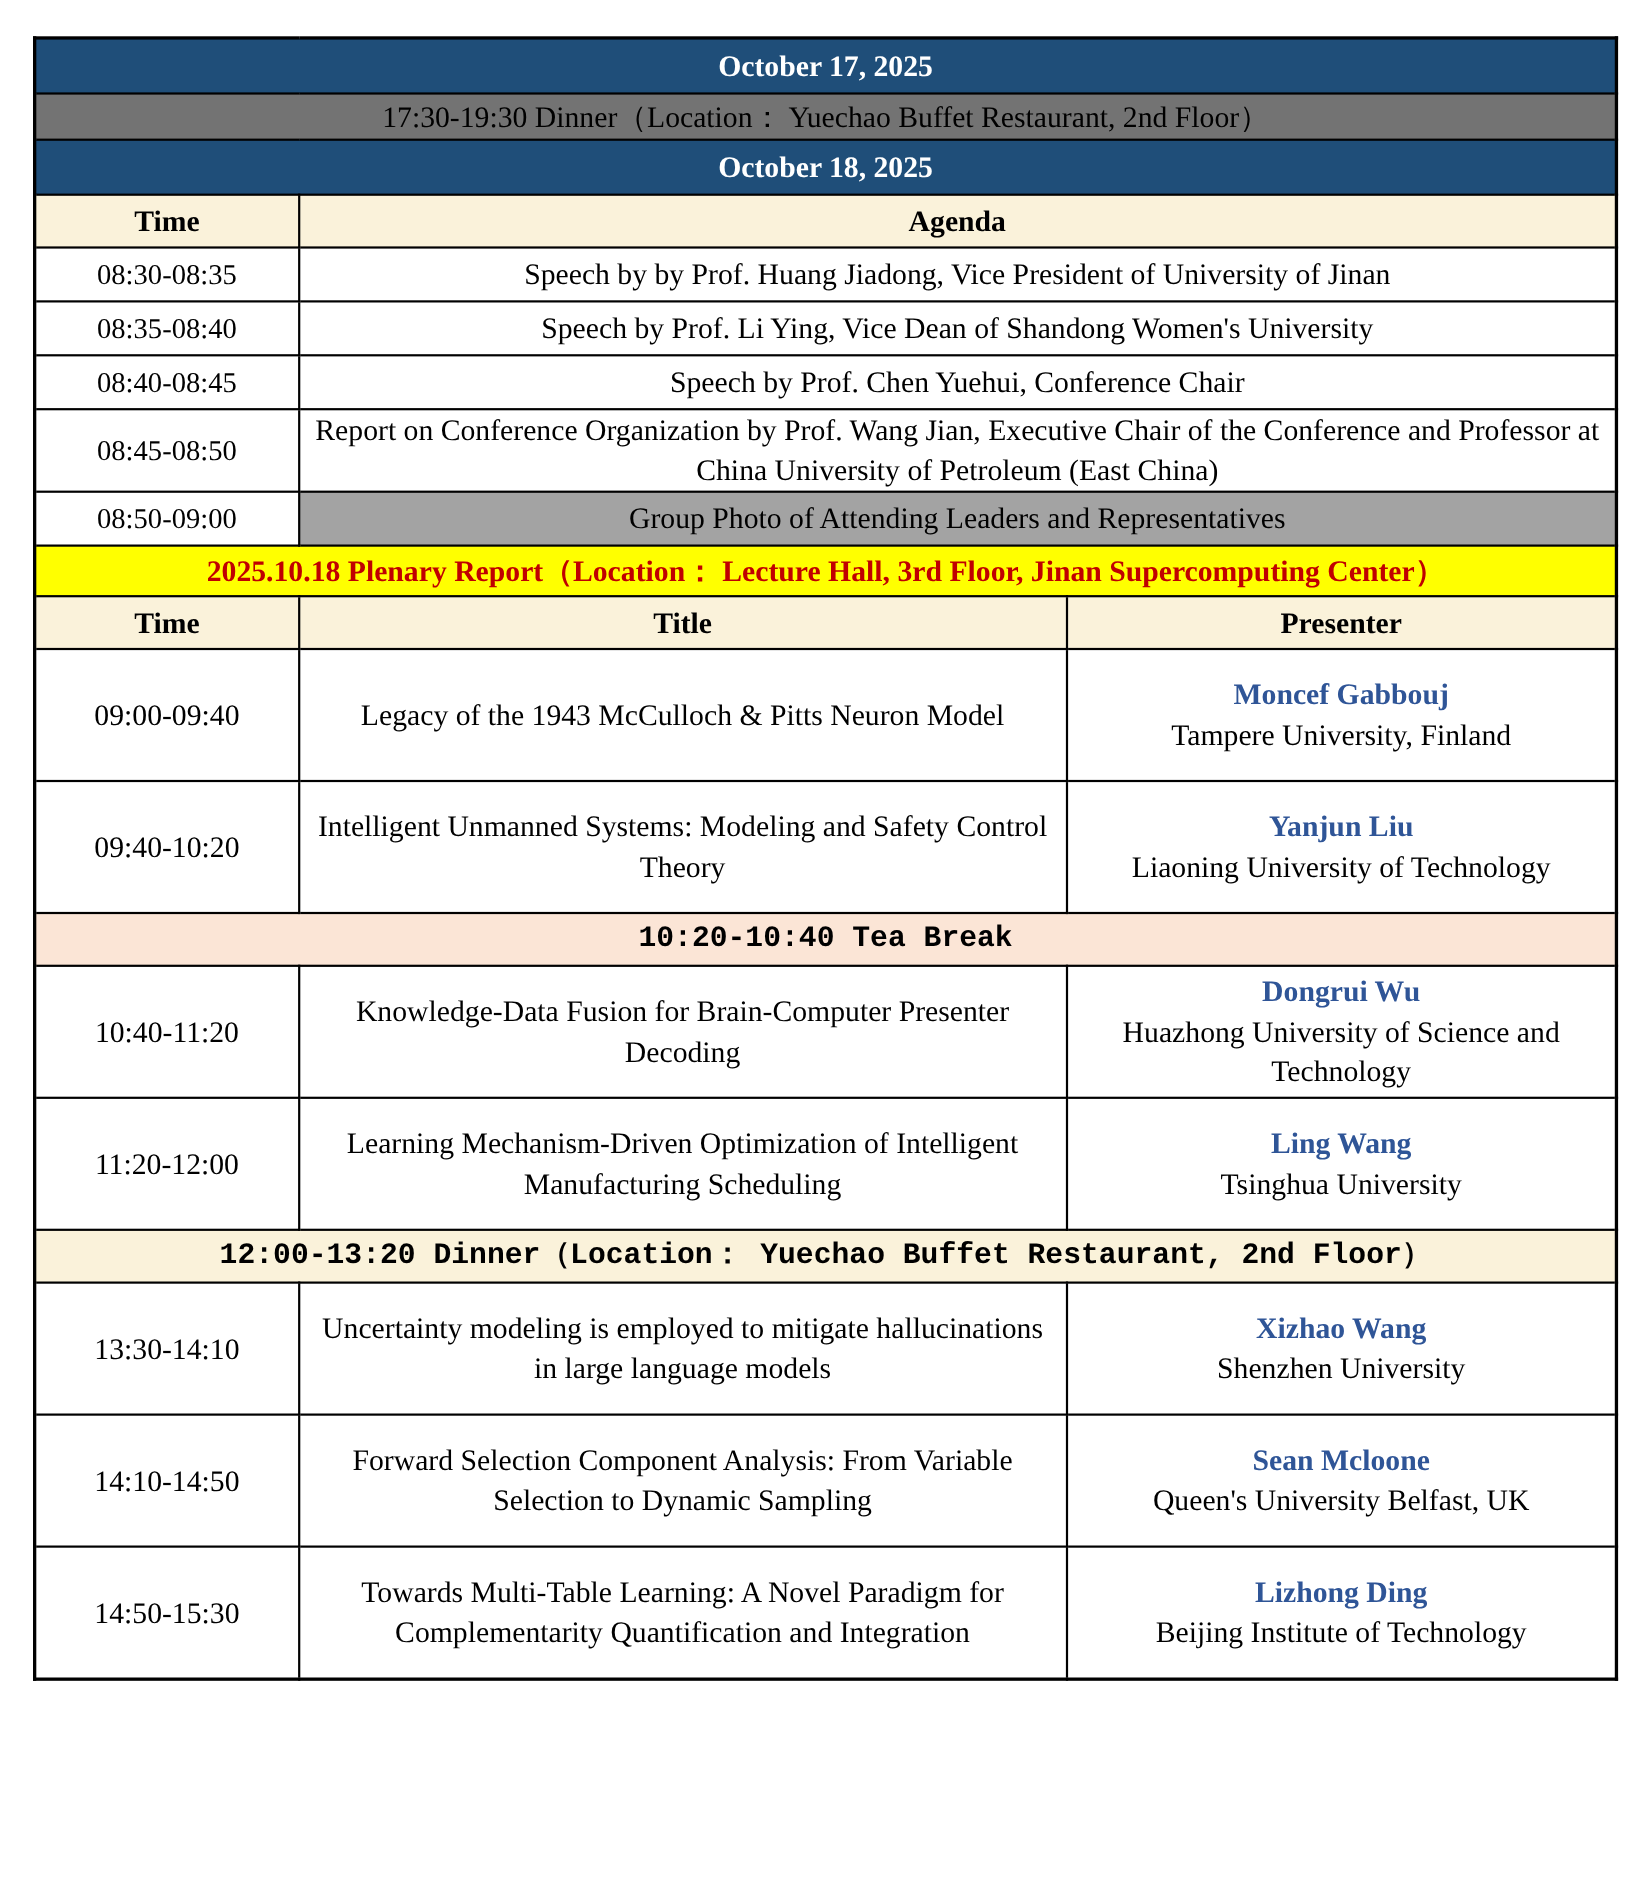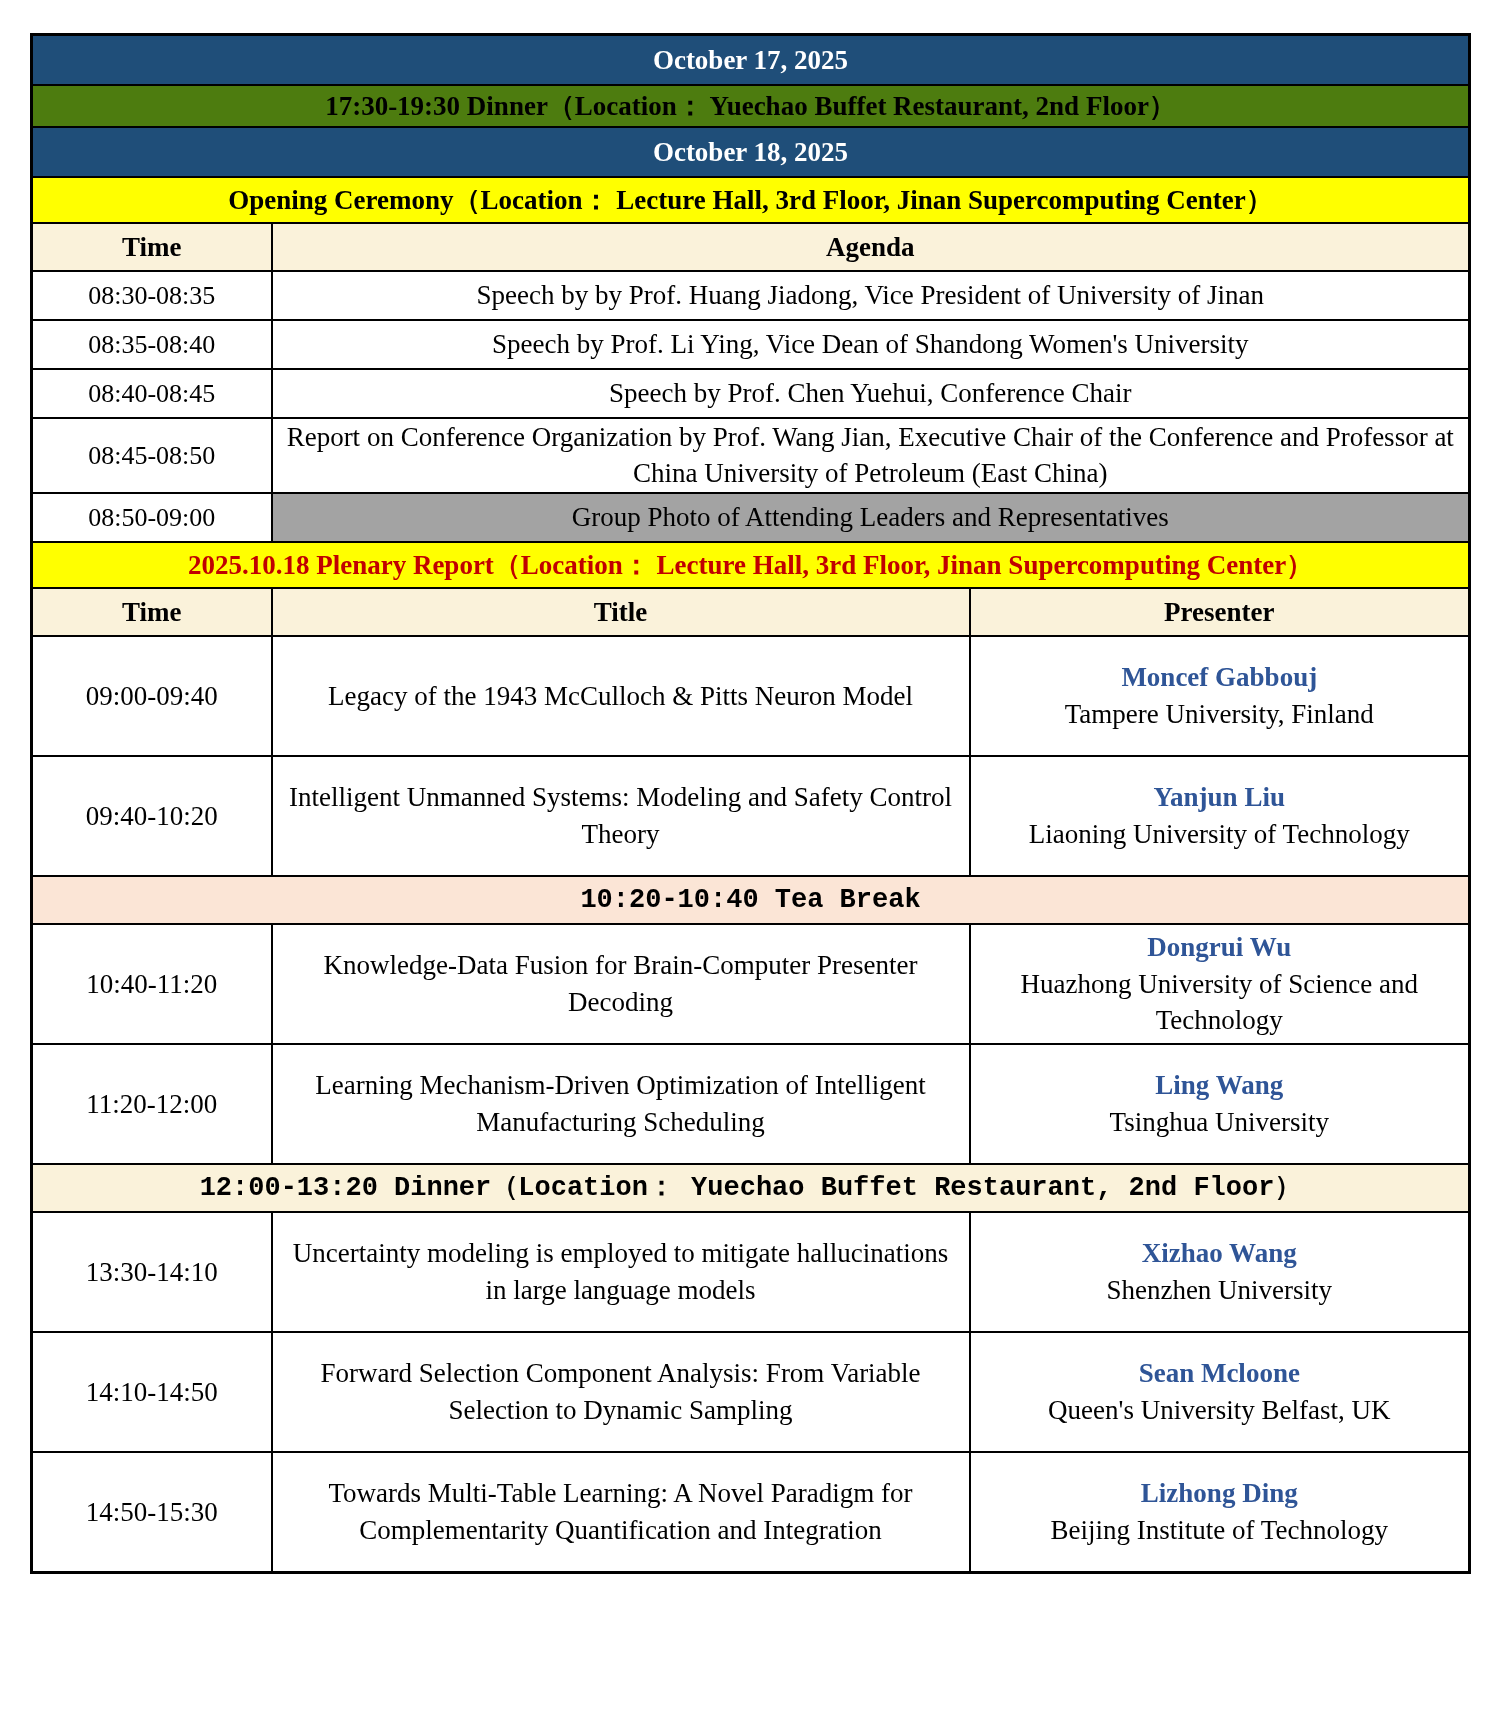--- a/index.html
+++ b/index.html
@@ -44,22 +44,22 @@
     font-weight: bold;
     height: 48px;
   }
   .yellow-row td {
     background: #FFFF00;
     font-weight: bold;
     height: 44px;
   }
   .yellow-row.red-text td { color: #C00000; }
   .white-banner td {
-    background: #4d7c0f;
-    font-weight: bold;
+    background: #737373;
+    font-weight: normal;
     height: 40px;
   }
   .hdr-row td {
     background: #FAF2DA;
     font-weight: bold;
     height: 46px;
   }
   .agenda-row td { height: 47px; font-size: 25px; }
   .agenda-row td.time-cell { font-size: 26px; }
   .agenda-row td.cream-cell { background: #a3a3a3; }
@@ -96,23 +96,20 @@
 
 
       <tr class="white-banner">
         <td colspan="3">17:30-19:30 Dinner（Location： Yuechao Buffet Restaurant, 2nd Floor）</td>
       </tr>
 
       <tr class="navy-row">
         <td colspan="3">October 18, 2025</td>
       </tr>
 
-      <tr class="yellow-row">
-        <td colspan="3">Opening Ceremony（Location： Lecture Hall, 3rd Floor, Jinan Supercomputing Center）</td>
-      </tr>
 
       <tr class="hdr-row">
         <td>Time</td>
         <td colspan="2">Agenda</td>
       </tr>
 
       <tr class="agenda-row">
         <td class="time-cell">08:30-08:35</td>
         <td colspan="2">Speech by by Prof. Huang Jiadong, Vice President of University of Jinan</td>
       </tr>

